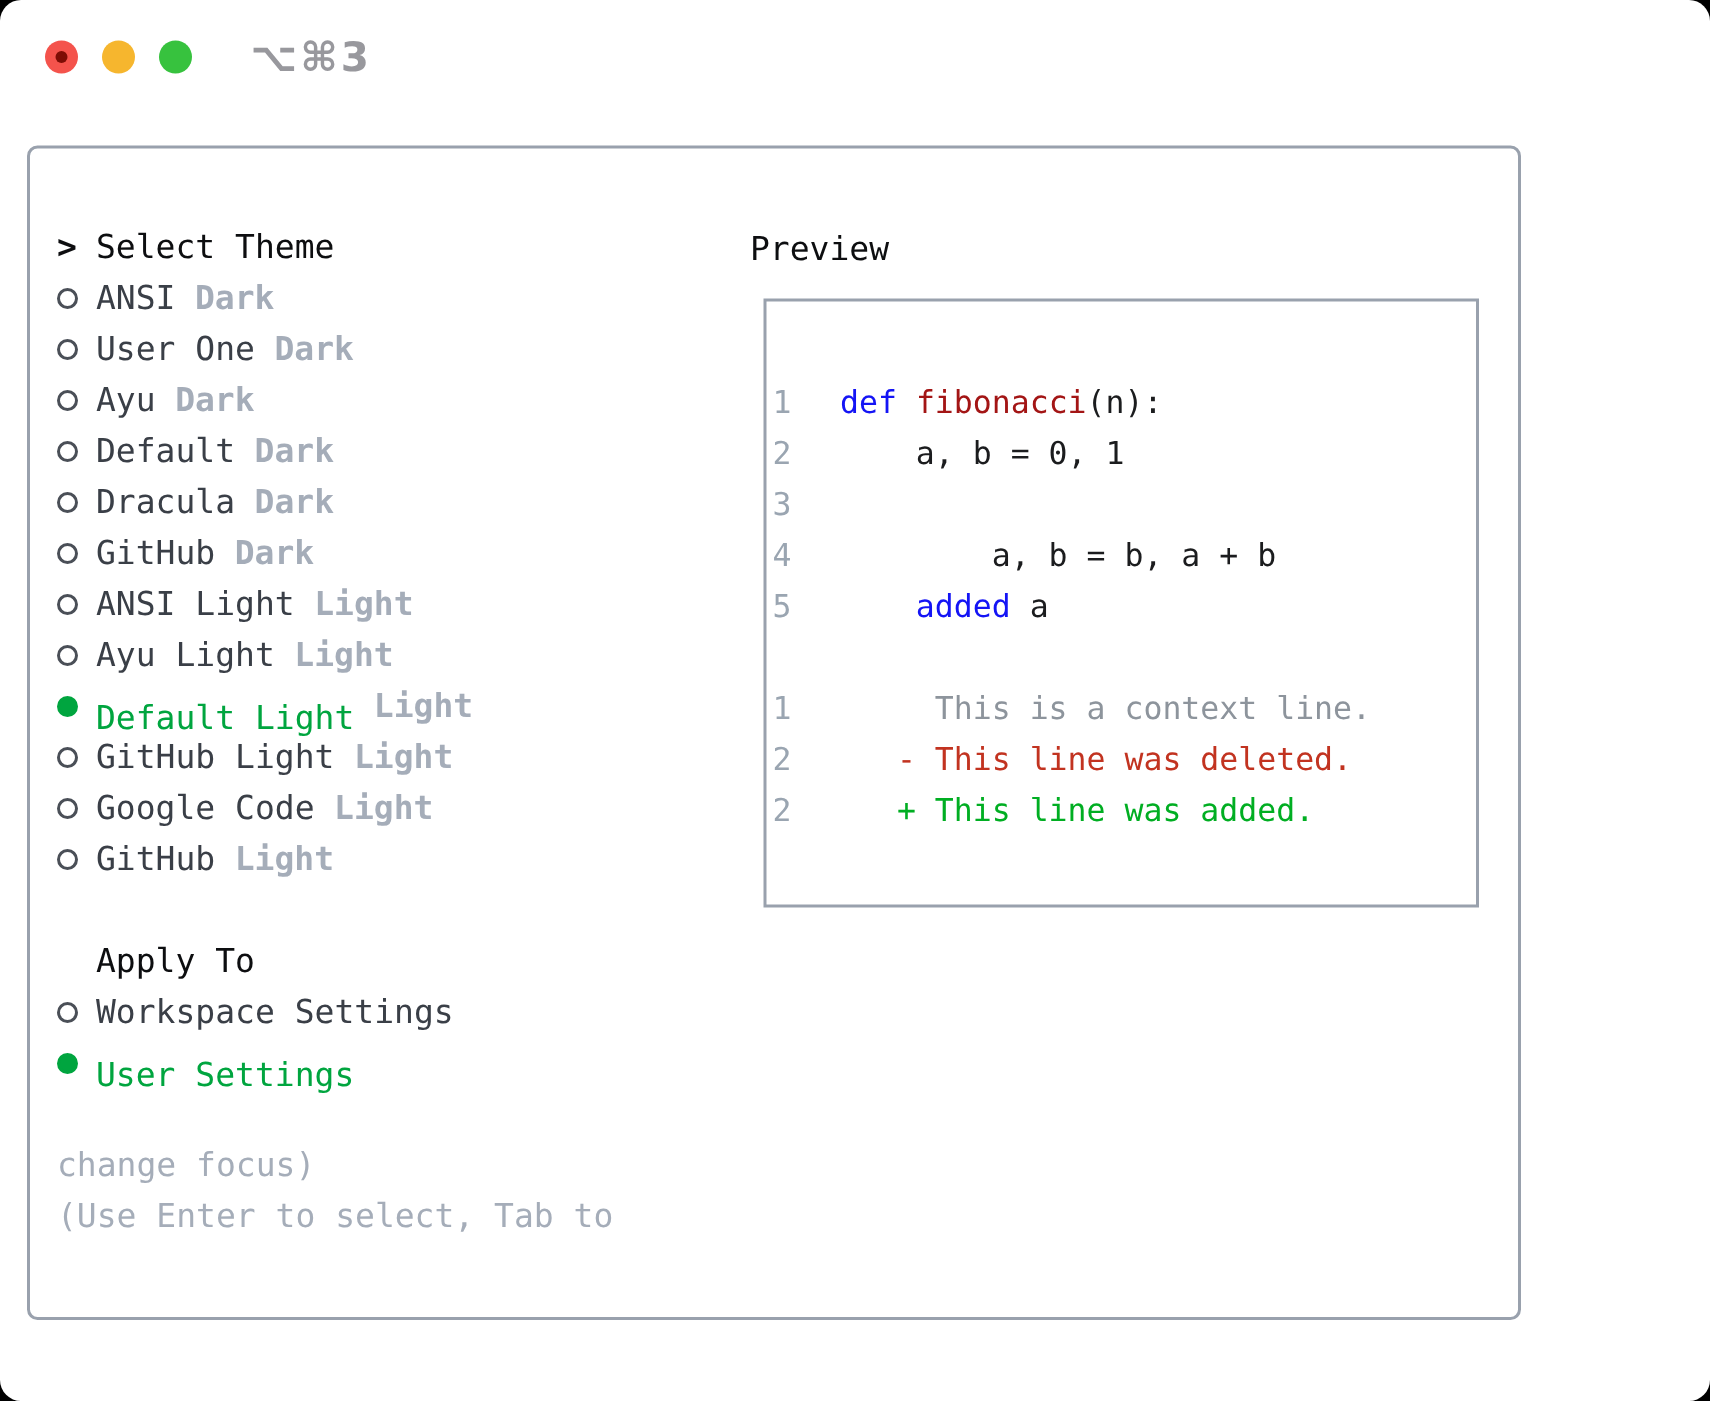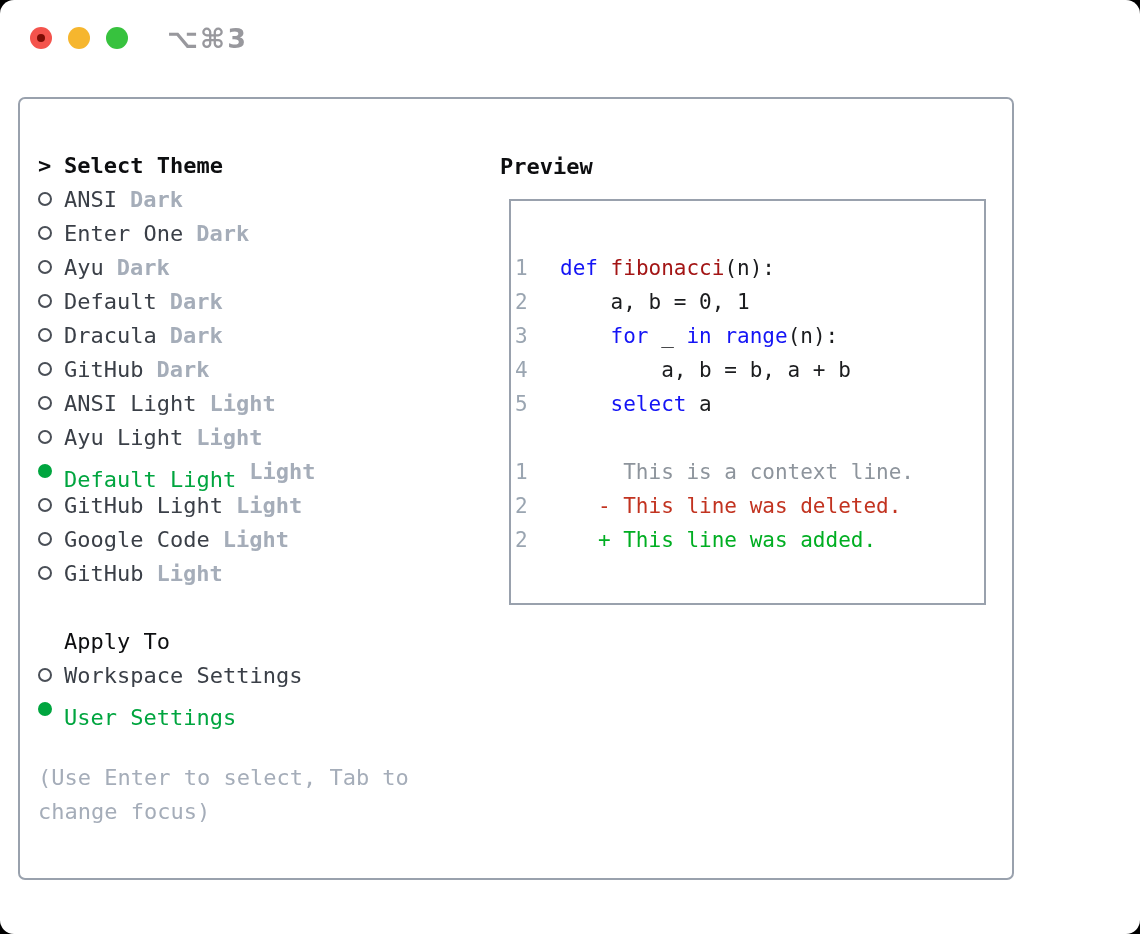--- a/index.html
+++ b/index.html
@@ -21,21 +21,21 @@
     font-family:"DejaVu Sans","Liberation Sans",sans-serif;
   }
   
   .panel {
     position:absolute; left:18px; top:97px; width:996px; height:783px;
     border:2px solid var(--border-gray); border-radius:7px; background:#fff;
   }
   .left-col { position:absolute; left:18px; top:49px; width:450px; }
   .row { height:34px; display:flex; align-items:center; font-size:22px; color:var(--item-text); white-space:pre; }
   .prefix { display:inline-block; width:26px; flex:none; font-weight:bold; color:var(--header-text); }
-  .header-text { font-weight:bold; color:var(--header-text); }
+  .header-text { font-weight:normal; color:var(--header-text); }
   .subheader-text { color:var(--header-text); }
   .bullet { width:14px; height:14px; border:2px solid var(--radio-outline); border-radius:50%; margin:0 12px 0 0; flex:none; }
   .bullet.filled { border-color:var(--accent-green); background:var(--accent-green); }
   .item { cursor:default; }
   .item.selected .nm { color:var(--accent-green);margin-top:16px; }
   .variant { color:var(--muted-gray); margin-left:13px;font-weight:bold; }
   .spacer { height:34px; }
   .hint .row { color:var(--muted-gray); }
   
   .preview-title { position:absolute; left:480px; top:50px; }
@@ -69,21 +69,21 @@
   <div class="win-title">⌥⌘3</div>
 
   <div class="panel">
 
     <div class="left-col">
       <div class="row">
         <span class="prefix">&gt;</span><span class="header-text">Select Theme</span>
       </div>
       <div id="theme-list">
           <div class="row item"><span class="bullet"></span><span class="nm">ANSI</span><span class="variant">Dark</span></div>
-          <div class="row item"><span class="bullet"></span><span class="nm">Enter One</span><span class="variant">Dark</span></div>
+          <div class="row item"><span class="bullet"></span><span class="nm">User One</span><span class="variant">Dark</span></div>
           <div class="row item"><span class="bullet"></span><span class="nm">Ayu</span><span class="variant">Dark</span></div>
           <div class="row item"><span class="bullet"></span><span class="nm">Default</span><span class="variant">Dark</span></div>
           <div class="row item"><span class="bullet"></span><span class="nm">Dracula</span><span class="variant">Dark</span></div>
           <div class="row item"><span class="bullet"></span><span class="nm">GitHub</span><span class="variant">Dark</span></div>
           <div class="row item"><span class="bullet"></span><span class="nm">ANSI Light</span><span class="variant">Light</span></div>
           <div class="row item"><span class="bullet"></span><span class="nm">Ayu Light</span><span class="variant">Light</span></div>
           <div class="row item selected"><span class="bullet filled"></span><span class="nm">Default Light</span><span class="variant">Light</span></div>
           <div class="row item"><span class="bullet"></span><span class="nm">GitHub Light</span><span class="variant">Light</span></div>
           <div class="row item"><span class="bullet"></span><span class="nm">Google Code</span><span class="variant">Light</span></div>
           <div class="row item"><span class="bullet"></span><span class="nm">GitHub</span><span class="variant">Light</span></div>
@@ -95,36 +95,36 @@
         <span class="prefix"></span><span class="subheader-text">Apply To</span>
       </div>
       <div id="apply-list">
           <div class="row item"><span class="bullet"></span><span class="nm">Workspace Settings</span></div>
           <div class="row item selected"><span class="bullet filled"></span><span class="nm">User Settings</span></div>
         </div>
 
       <div class="spacer"></div>
 
       <div class="hint">
+        <div class="row">change focus)</div>
         <div class="row">(Use Enter to select, Tab to</div>
-        <div class="row">change focus)</div>
       </div>
     </div>
 
     <div class="row preview-title">
       <span class="header-text">Preview</span>
     </div>
 
     <div class="preview-box">
       <div id="code-lines">
           <div class="code-row"><span class="gutter">1</span><span class="code"><span class="tok-keyword">def</span><span class="tok-plain"> </span><span class="tok-function">fibonacci</span><span class="tok-plain">(n):</span></span></div>
           <div class="code-row"><span class="gutter">2</span><span class="code"><span class="tok-plain">    a, b = 0, 1</span></span></div>
-          <div class="code-row"><span class="gutter">3</span><span class="code"><span class="tok-plain">    </span><span class="tok-keyword">for</span><span class="tok-plain"> _ </span><span class="tok-keyword">in</span><span class="tok-plain"> </span><span class="tok-keyword">range</span><span class="tok-plain">(n):</span></span></div>
+          <div class="code-row"><span class="gutter">3</span></div>
           <div class="code-row"><span class="gutter">4</span><span class="code"><span class="tok-plain">        a, b = b, a + b</span></span></div>
-          <div class="code-row"><span class="gutter">5</span><span class="code"><span class="tok-plain">    </span><span class="tok-keyword">select</span><span class="tok-plain"> a</span></span></div>
+          <div class="code-row"><span class="gutter">5</span><span class="code"><span class="tok-plain">    </span><span class="tok-keyword">added</span><span class="tok-plain"> a</span></span></div>
         </div>
       <div class="code-row spacer"></div>
       <div id="diff-lines">
           <div class="code-row"><span class="gutter">1</span><span class="code diff-context">     This is a context line.</span></div>
           <div class="code-row"><span class="gutter">2</span><span class="code diff-deleted">   - This line was deleted.</span></div>
           <div class="code-row"><span class="gutter">2</span><span class="code diff-added">   + This line was added.</span></div>
         </div>
     </div>
 
   </div>

